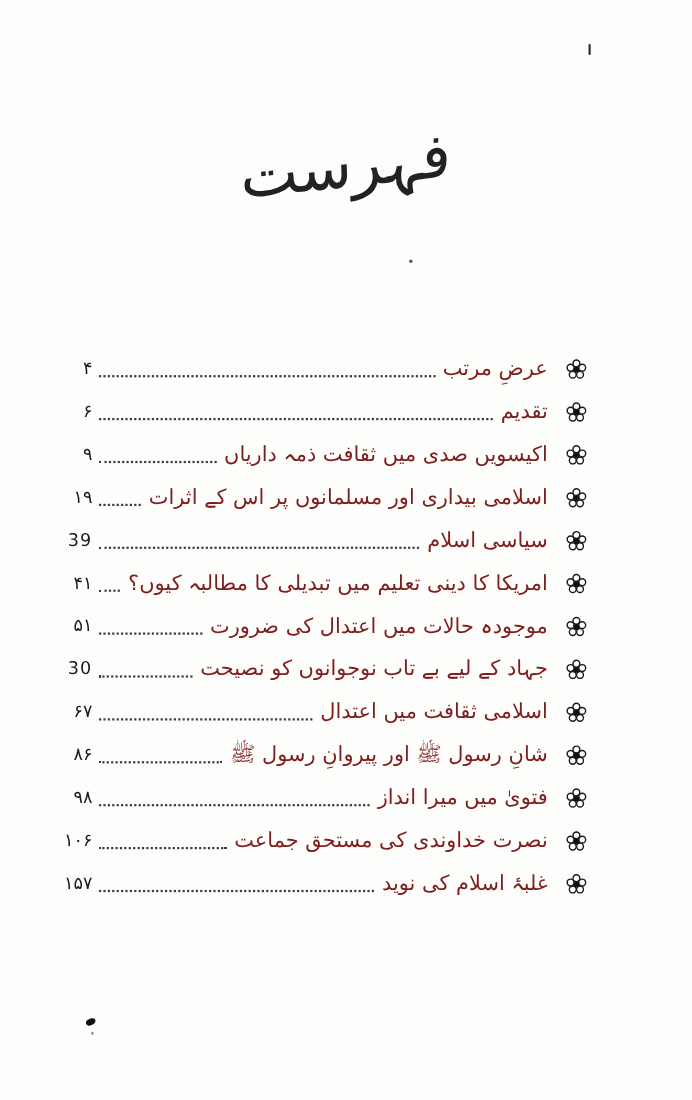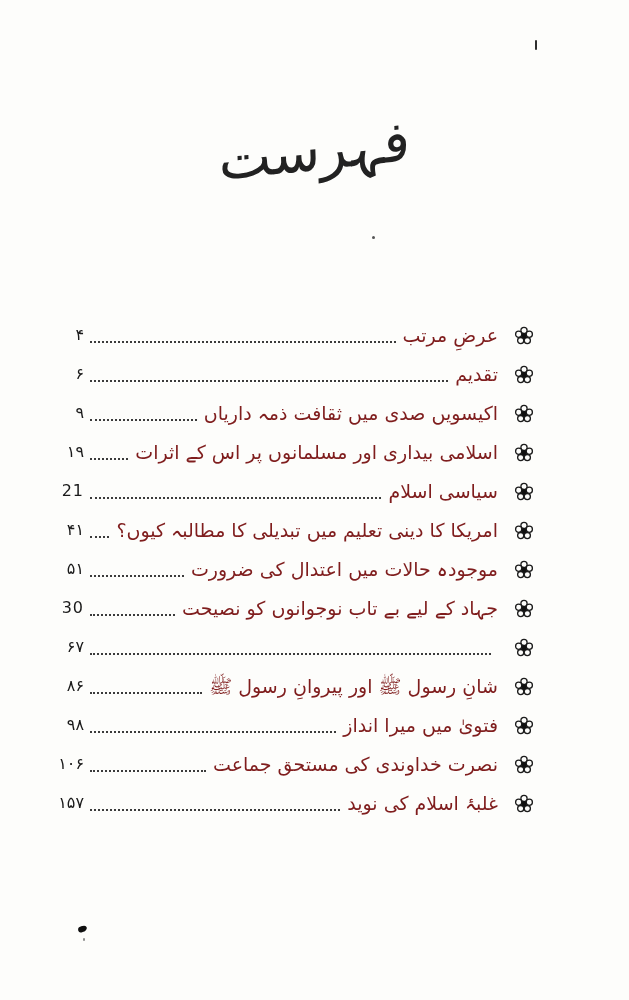--- a/index.html
+++ b/index.html
@@ -180,21 +180,21 @@
           <circle cx="4.7" cy="8.3" r="3.1"></circle>
           <circle cx="6.7" cy="14.6" r="3.1"></circle>
           <circle cx="13.3" cy="14.6" r="3.1"></circle>
           <circle cx="15.3" cy="8.3" r="3.1"></circle>
         </g>
         <circle cx="10" cy="10" r="2.7" fill="#111"></circle>
       </svg>
     </span>
     <span class="entry-title">سیاسی اسلام</span>
     <span class="leader"></span>
-    <span class="page-num">21</span>
+    <span class="page-num">39</span>
   </div>
 
   <div class="toc-row">
     <span class="ornament">
       <svg width="20" height="20" viewBox="0 0 20 20" aria-hidden="true">
         <g stroke="#1c1c1c" stroke-width="1.3" fill="#fdfdfb">
           <circle cx="10" cy="4.4" r="3.1"></circle>
           <circle cx="4.7" cy="8.3" r="3.1"></circle>
           <circle cx="6.7" cy="14.6" r="3.1"></circle>
           <circle cx="13.3" cy="14.6" r="3.1"></circle>
@@ -250,20 +250,21 @@
         <g stroke="#1c1c1c" stroke-width="1.3" fill="#fdfdfb">
           <circle cx="10" cy="4.4" r="3.1"></circle>
           <circle cx="4.7" cy="8.3" r="3.1"></circle>
           <circle cx="6.7" cy="14.6" r="3.1"></circle>
           <circle cx="13.3" cy="14.6" r="3.1"></circle>
           <circle cx="15.3" cy="8.3" r="3.1"></circle>
         </g>
         <circle cx="10" cy="10" r="2.7" fill="#111"></circle>
       </svg>
     </span>
+    <span class="entry-title">اسلامی ثقافت میں اعتدال</span>
     <span class="leader"></span>
     <span class="page-num">۶۷</span>
   </div>
 
   <div class="toc-row">
     <span class="ornament">
       <svg width="20" height="20" viewBox="0 0 20 20" aria-hidden="true">
         <g stroke="#1c1c1c" stroke-width="1.3" fill="#fdfdfb">
           <circle cx="10" cy="4.4" r="3.1"></circle>
           <circle cx="4.7" cy="8.3" r="3.1"></circle>

